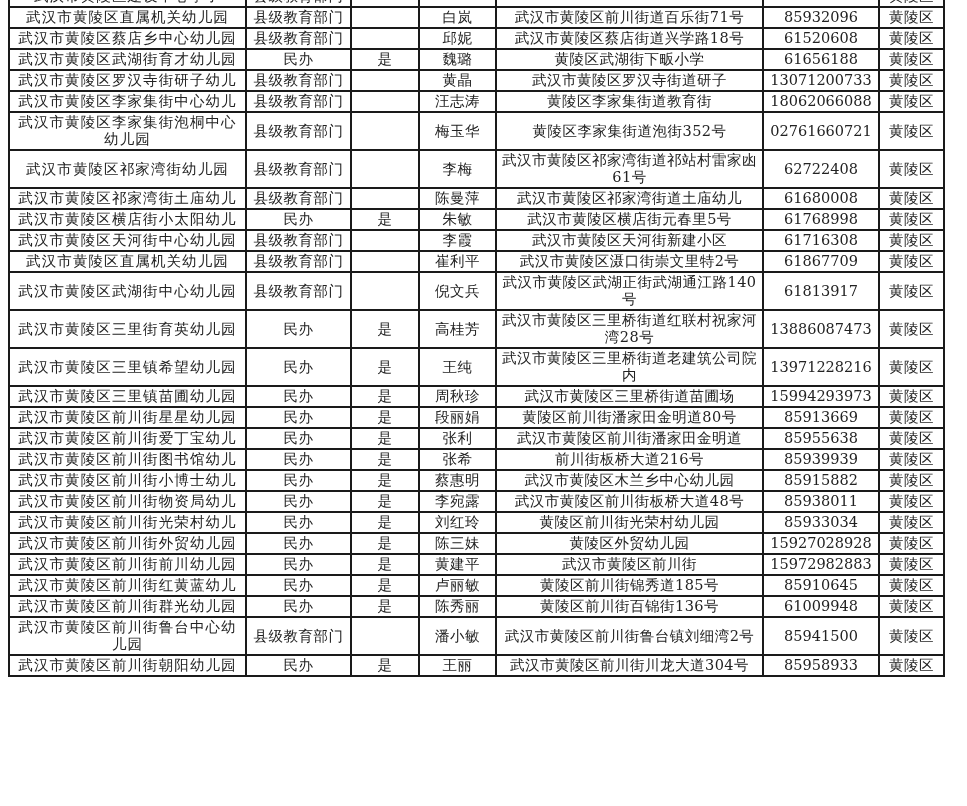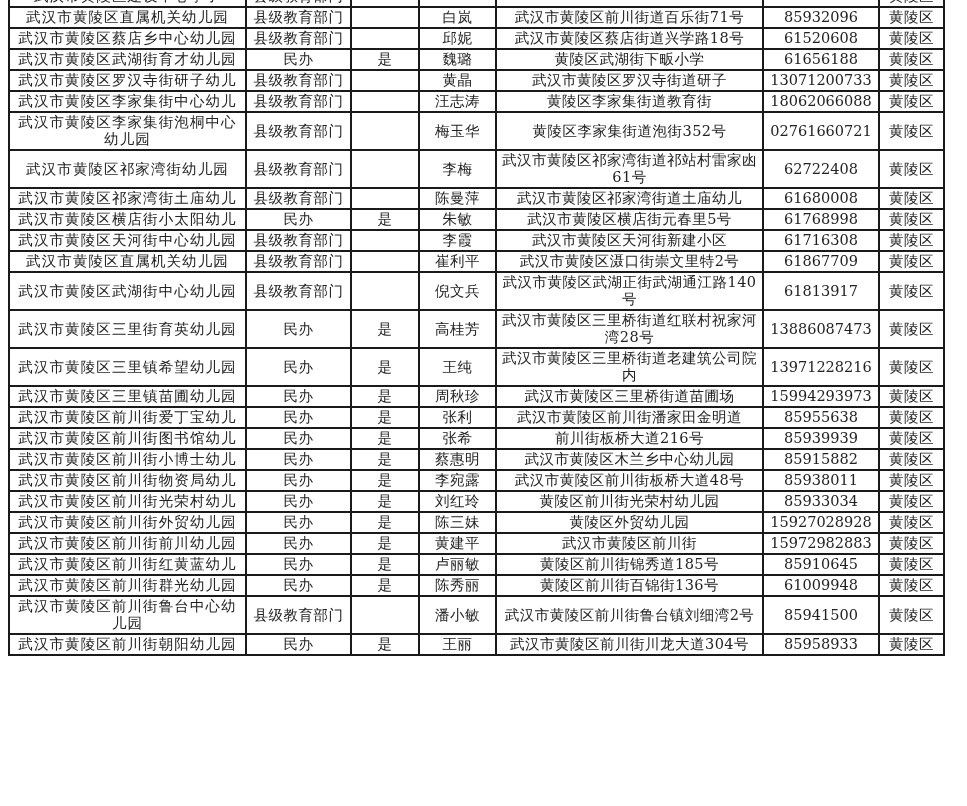--- a/index.html
+++ b/index.html
@@ -170,20 +170,29 @@
         <tr class="r1">
     <td class="name">武汉市黄陵区三里镇苗圃幼儿园</td>
     <td>民办</td>
     <td>是</td>
     <td>周秋珍</td>
     <td>武汉市黄陵区三里桥街道苗圃场</td>
     <td class="num">15994293973</td>
     <td>黄陵区</td>
   </tr>
         <tr class="r1">
+    <td class="name">武汉市黄陵区前川街星星幼儿园</td>
+    <td>民办</td>
+    <td>是</td>
+    <td>段丽娟</td>
+    <td>黄陵区前川街潘家田金明道80号</td>
+    <td class="num">85913669</td>
+    <td>黄陵区</td>
+  </tr>
+        <tr class="r1">
     <td class="name">武汉市黄陵区前川街爱丁宝幼儿</td>
     <td>民办</td>
     <td>是</td>
     <td>张利</td>
     <td>武汉市黄陵区前川街潘家田金明道</td>
     <td class="num">85955638</td>
     <td>黄陵区</td>
   </tr>
         <tr class="r1">
     <td class="name">武汉市黄陵区前川街图书馆幼儿</td>

